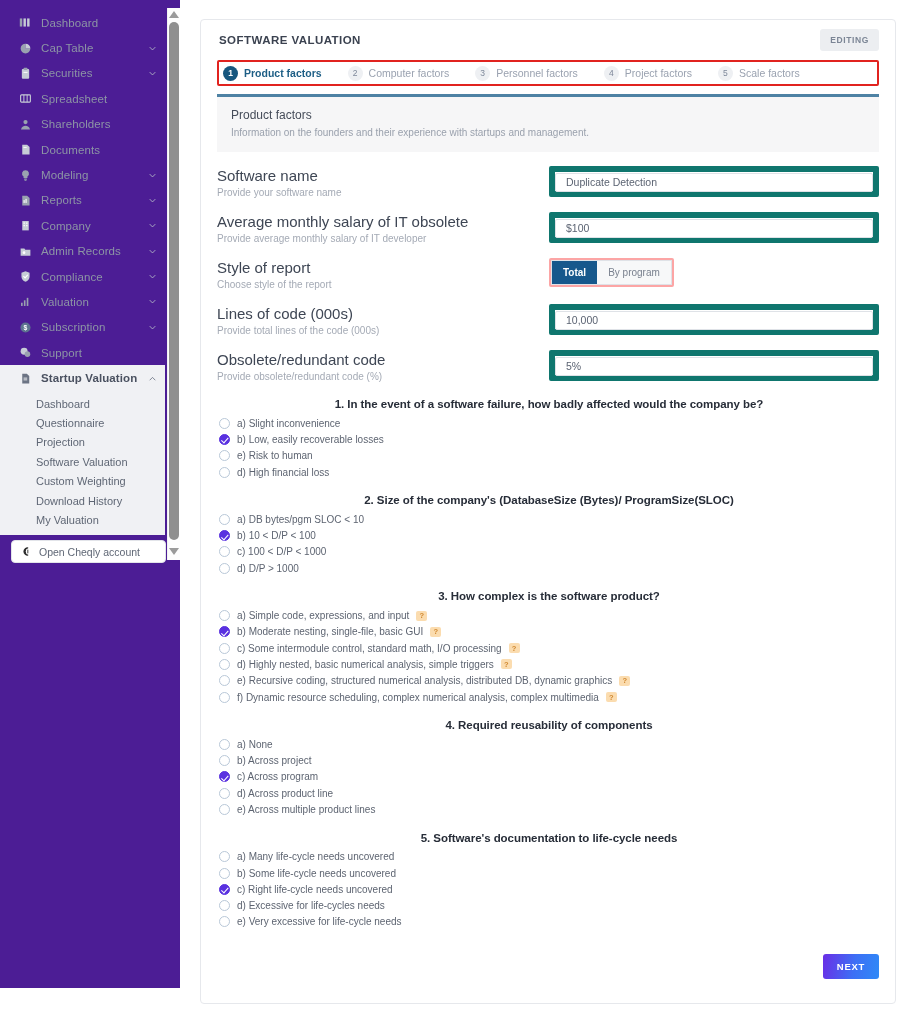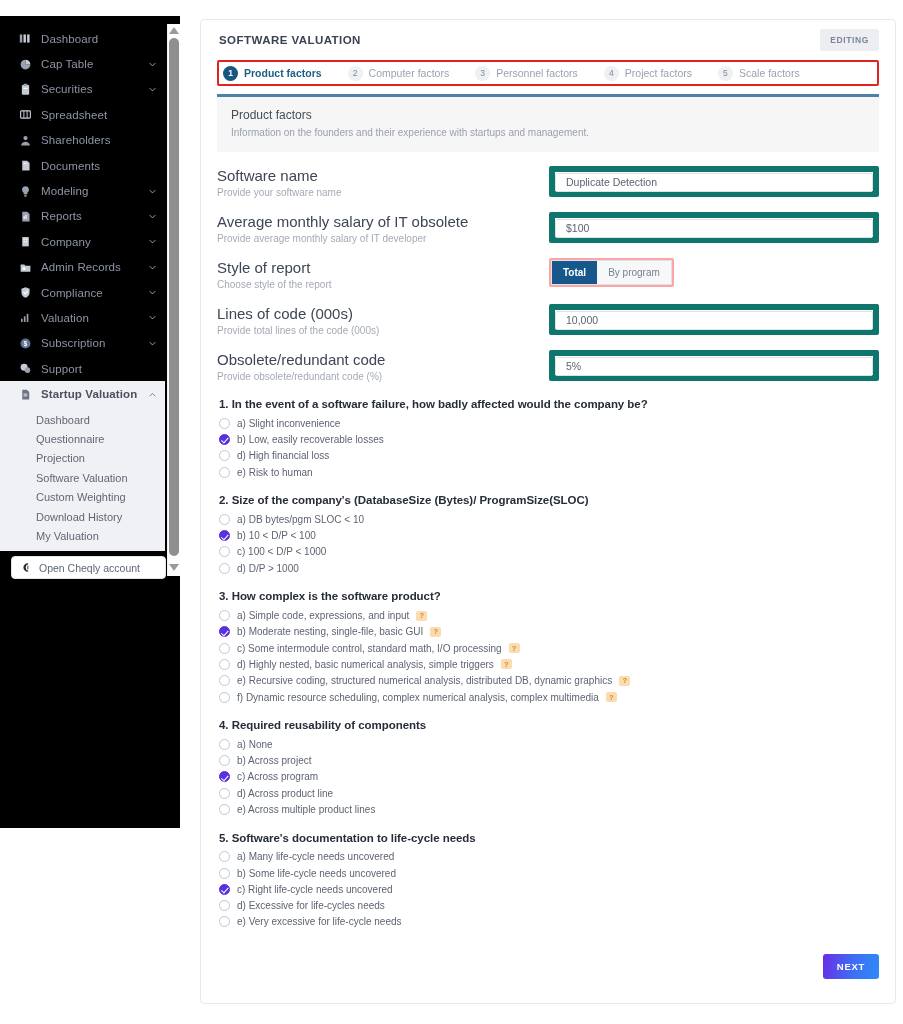--- a/index.html
+++ b/index.html
@@ -7,22 +7,22 @@
     margin: 0; padding: 0;
     width: 903px; height: 1024px;
     background: #ffffff;
     font-family: "Liberation Sans", sans-serif;
     -webkit-font-smoothing: antialiased;
   }
   .app { position: relative; width: 903px; height: 1024px; overflow: hidden; background: #fff; }
 
   
   .sidebar {
-    position: absolute; left: 0; top: 16px; width: 180px; height: 812px;
-    background: #000000;
+    position: absolute; left: 0; top: 0; width: 180px; height: 988px;
+    background: #4c1d95;
   }
   .nav-list { position: absolute; left: 0; top: 10px; width: 165px; }
   .nav-item {
     display: flex; align-items: center;
     height: 25.4px; padding-left: 18px; padding-right: 8px;
     color: #8d95a5; font-size: 11.5px; letter-spacing: .1px;
     cursor: pointer; position: relative;
   }
   .nav-item.active { background: #f0f1f4; color: #4a5160; font-weight: bold; }
   .nav-ic {
@@ -139,21 +139,21 @@
     padding: 0;
   }
   .toggle { display: inline-flex; border: 1px solid #dfe2e7; }
   .tg-btn {
     font-size: 10px; padding: 6px 11px; background: #f7f8f9; color: #79808e;
     cursor: pointer; border: none; font-family: "Liberation Sans", sans-serif;
   }
   .tg-btn.on { background: #17588c; color: #ffffff; font-weight: bold; }
 
   
-  .questions { padding: 2px 16px 0 18px; }
+  .questions { padding: 2px 16px 0 18px; text-align: center; }
   .q-block { margin-bottom: 14px; }
   .q-title {
     font-size: 11.5px; font-weight: bold; color: #272d38; margin-bottom: 5px;
     letter-spacing: -.05px;
   }
   .opt { display: flex; align-items: center; height: 16.3px; }
   .radio {
     width: 11px; height: 11px; border-radius: 50%;
     border: 1.5px solid #b9c8d8; background: #fff;
     margin-right: 7px; flex: 0 0 11px; position: relative;
@@ -502,25 +502,25 @@
           <div class="opt">
             <span class="radio"></span>
             <span class="opt-label">a) Slight inconvenience</span>
           </div>
           <div class="opt">
             <span class="radio sel"></span>
             <span class="opt-label">b) Low, easily recoverable losses</span>
           </div>
           <div class="opt">
             <span class="radio"></span>
+            <span class="opt-label">e) Risk to human</span>
+          </div>
+          <div class="opt">
+            <span class="radio"></span>
             <span class="opt-label">d) High financial loss</span>
-          </div>
-          <div class="opt">
-            <span class="radio"></span>
-            <span class="opt-label">e) Risk to human</span>
           </div>
         </div>
         <div class="q-block">
           <div class="q-title">2. Size of the company's (DatabaseSize (Bytes)/ ProgramSize(SLOC)</div>
           <div class="opt">
             <span class="radio"></span>
             <span class="opt-label">a) DB bytes/pgm SLOC &lt; 10</span>
           </div>
           <div class="opt">
             <span class="radio sel"></span>

